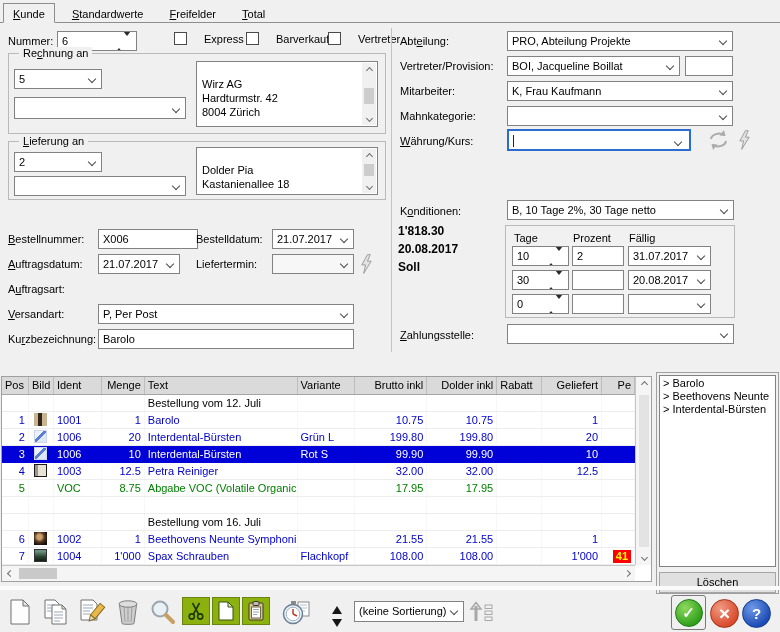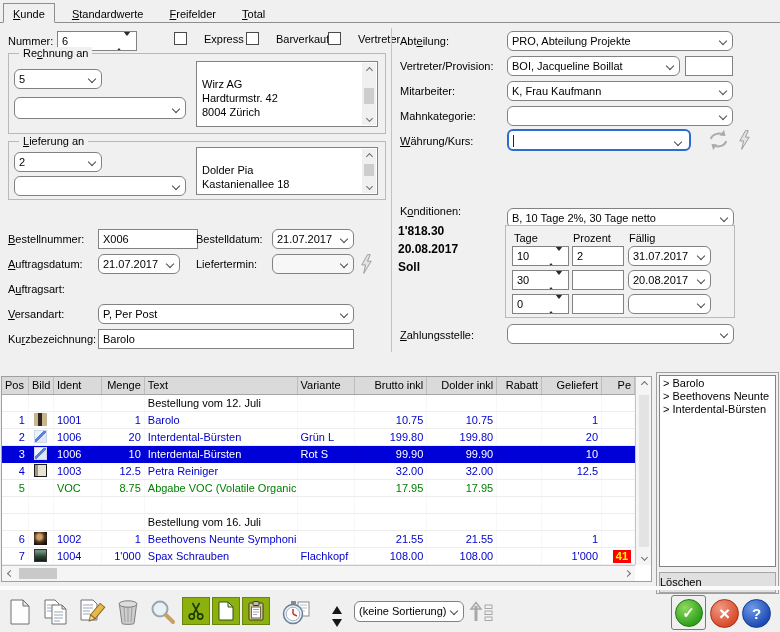--- a/index.html
+++ b/index.html
@@ -9,21 +9,21 @@
     outline:1px solid #9a9a9a;}
   .lbl{position:absolute;white-space:nowrap;}
   .bold{font-weight:bold;font-size:12px;}
   
   .tabbar{position:absolute;left:0;top:2px;width:780px;height:21px;border-bottom:1px solid #8e8e8e;padding-left:3px;}
   .tab{display:inline-block;height:20px;line-height:20px;padding:0 9px;margin-right:5px;position:relative;top:1px;cursor:default;}
   .tab.active{background:#f0f0f0;border:1px solid #8e8e8e;border-bottom:1px solid #f0f0f0;z-index:2;}
   
   .tb{position:absolute;background:#fff;border:1px solid #828282;padding:2px 4px;line-height:14px;
       overflow:hidden;white-space:nowrap;height:20px;}
-  .combo{padding-right:12px;border-radius:6px;}
+  .combo{padding-right:12px;}
   .chv{display:inline-block;width:6px;height:6px;border-left:1px solid #4a4a4a;border-bottom:1px solid #4a4a4a;transform:rotate(-45deg);}
   .combo>.chv{position:absolute;right:6px;top:6px;}
   .chv.up{transform:rotate(135deg);} .chv.left{transform:rotate(45deg);} .chv.right{transform:rotate(-135deg);}
   .chv.sm{width:5px;height:5px;border-color:#6e6e6e;}
   .focused{border:2px solid #2a6cd0;height:22px;}
   .focused>.chv{top:8px;right:8px;}
   .caret{display:inline-block;width:1px;height:12px;background:#222;vertical-align:middle;}
   .spin-v{position:absolute;right:5px;top:3px;}
   .spin-v .t-up{width:0;height:0;border-left:4px solid transparent;border-right:4px solid transparent;border-bottom:5px solid #2b2b2b;margin-bottom:3px;}
   .spin-v .t-dn{width:0;height:0;border-left:4px solid transparent;border-right:4px solid transparent;border-top:5px solid #2b2b2b;}
@@ -57,21 +57,21 @@
   .badge{display:inline-block;background:#ff0000;color:#ffff00;padding:0 3px;font-weight:bold;height:13px;line-height:13px;}
   .tvsb{position:absolute;right:0;top:0;bottom:16px;width:16px;background:#f5f5f5;border-left:1px solid #c5c5c5;}
   .tvsb .msb-thumb{top:18px;bottom:18px;height:auto;left:3px;background:#e3e3e3;}
   .thsb{position:absolute;left:0;right:16px;bottom:0;height:16px;background:#f5f5f5;border-top:1px solid #c5c5c5;}
   .hsb-thumb{position:absolute;left:17px;top:2px;width:38px;height:11px;background:#c9c9c9;}
   .sb-btn{position:absolute;width:16px;height:15px;display:flex;align-items:center;justify-content:center;}
   
   .sidepanel{position:absolute;left:656px;top:372px;width:123px;height:222px;border:1px solid #9f9f9f;background:#f0f0f0;padding:2px;}
   .listbox{width:100%;height:192px;background:#fff;border:1px solid #828282;padding:1px 3px;overflow:hidden;}
   .listbox .item{height:13px;line-height:13px;white-space:nowrap;overflow:hidden;}
-  .btn{background:#e0e0e0;border:1px solid #a5a5a5;text-align:left;cursor:default;}
+  .btn{background:#e0e0e0;border:1px solid #a5a5a5;text-align:center;cursor:default;}
   .delete-btn{margin-top:5px;width:100%;height:21px;line-height:19px;}
   
   .sep{position:absolute;left:0;top:586px;width:780px;height:4px;background:#fbfbfb;}
   .tbi{position:absolute;top:598px;width:30px;height:28px;display:flex;align-items:center;justify-content:center;}
   .gbtn{background:#8cb00e;border:1px solid #69840b;width:28px;height:28px;top:597px;}
   .updown{position:absolute;left:332px;top:601px;}
   .updown .t-up{width:0;height:0;border:5px solid transparent;border-bottom:8px solid #161616;margin-bottom:5px;}
   .updown .t-dn{width:0;height:0;border:5px solid transparent;border-top:8px solid #161616;}
   .mutation{position:absolute;left:584px;top:598px;width:79px;height:25px;line-height:23px;}
   .okwrap{position:absolute;left:671px;top:595px;width:35px;height:35px;border:1px solid #7a7a7a;border-radius:3px;
@@ -204,21 +204,21 @@
       <path d="M7 21 l-1.5 -6 l6 0.5 z" fill="#aaaaaa"></path>
     </svg>
   </span>
   <span style="position:absolute;left:737px;top:129px;">
     <svg width="15" height="22" viewBox="0 0 16 22">
         <path d="M9 1 L3 12 h4 L5 21 L13 8 h-4 L12 1 Z" fill="#e3e3e3" stroke="#9a9a9a"></path>
       </svg>
   </span>
 
   <span class="lbl" style="left:400px;top:205px;">K<u>o</u>nditionen:</span>
-  <div class="tb combo" style="left:507px;top:200px;width:227px;margin-top:8px;"><span>B, 10 Tage 2%, 30 Tage netto</span><span class="chv"></span></div>
+  <div class="tb combo" style="left:507px;top:200px;width:227px;"><span>B, 10 Tage 2%, 30 Tage netto</span><span class="chv"></span></div>
 
   <span class="lbl bold" style="left:398px;top:224px;">1'818.30</span>
   <span class="lbl bold" style="left:398px;top:242px;">20.08.2017</span>
   <span class="lbl bold" style="left:398px;top:260px;">Soll</span>
 
   <div class="groupbox" style="left:505px;top:225px;width:230px;height:93px;">
     <span class="lbl" style="left:8px;top:6px;">Tage</span>
     <span class="lbl" style="left:67px;top:6px;">Prozent</span>
     <span class="lbl" style="left:123px;top:6px;">Fällig</span>
   </div>
@@ -241,21 +241,21 @@
     <div style="margin-right:16px;">
       <div class="thead">
           <div class="th a-l" style="width: 27px;">Pos</div>
           <div class="th a-l" style="width: 25px;">Bild</div>
           <div class="th a-l" style="width: 48px;">Ident</div>
           <div class="th a-r" style="width: 43px;">Menge</div>
           <div class="th a-l" style="width: 153px;">Text</div>
           <div class="th a-l" style="width: 58px;">Variante</div>
           <div class="th a-r" style="width: 72px;">Brutto inkl</div>
           <div class="th a-r" style="width: 70px;">Dolder inkl</div>
-          <div class="th a-l" style="width: 45px; text-align: right;">Rabatt</div>
+          <div class="th a-l" style="width: 45px;">Rabatt</div>
           <div class="th a-r" style="width: 60px;">Geliefert</div>
           <div class="th a-r" style="width: 33px;">Pe</div>
         </div>
       <div>
           <div class="trow group">
             <div class="tcell a-r" style="width: 27px;"></div>
             <div class="tcell a-c" style="width: 25px;"></div>
             <div class="tcell a-l" style="width: 48px;"></div>
             <div class="tcell a-r" style="width: 43px;"></div>
             <div class="tcell a-l" style="width: 153px;">Bestellung vom 12. Juli</div>

